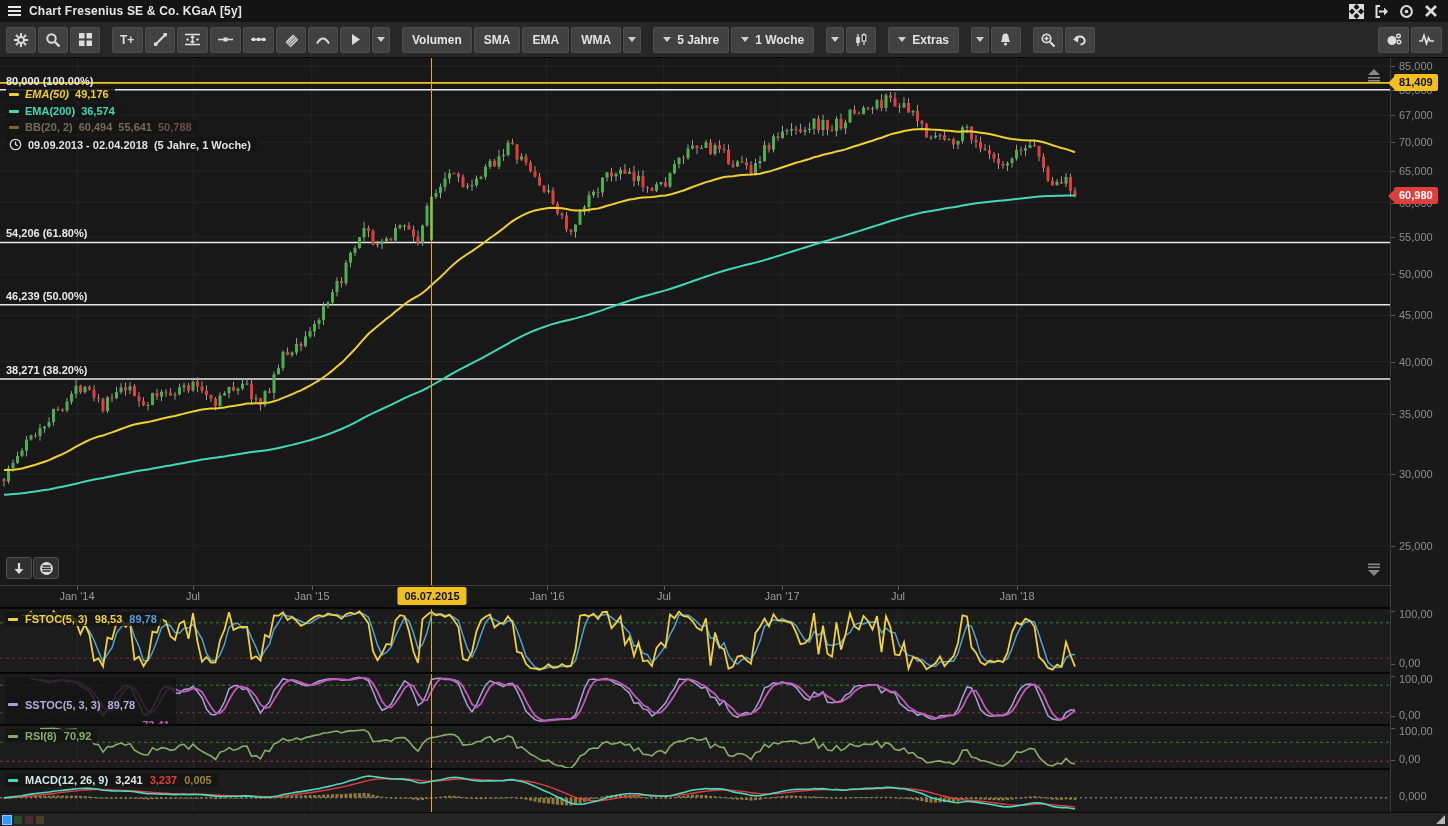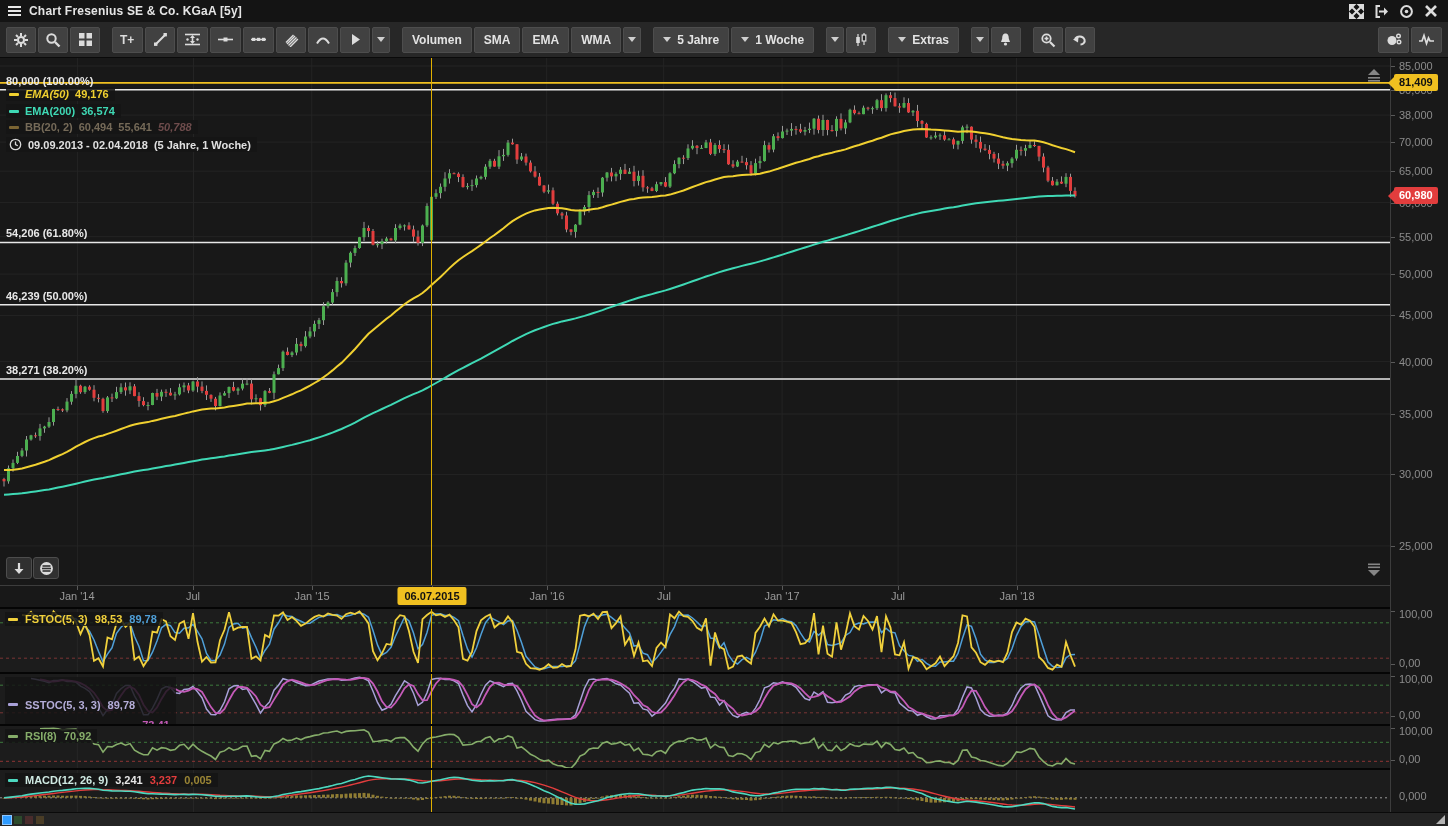--- a/index.html
+++ b/index.html
@@ -856,21 +856,21 @@
     <div class="lgd" style="top:46px;">
       <span class="chip" style="background:#3fd9b5;"></span>
       <span style="color:#3fd9b5;">EMA(200)</span>
       <span style="color:#3fd9b5;">36,574</span>
     </div>
     <div class="lgd" style="top:62px;">
       <span class="chip" style="background:#7a6433;"></span>
       <span style="color:#756a58;">BB(20, 2)</span>
       <span style="color:#756a58;">60,494</span>
       <span style="color:#756a58;">55,641</span>
-      <span style="color:#6e4c4c;font-style:italic;">50,788</span>
+      <span style="color:#6e4c4c;">50,788</span>
     </div>
     <div class="lgd" style="top:79px;font-weight:700;">
       <span style="display:inline-flex;">
         <svg width="13" height="13" viewBox="0 0 13 13">
             <circle cx="6.5" cy="6.5" r="5.2" stroke="#d8d8d8" stroke-width="1.3" fill="none"></circle>
         <polyline points="6.5,3.5 6.5,6.5 8.8,7.8" stroke="#d8d8d8" stroke-width="1.3" fill="none"></polyline>
           </svg>
       </span>
       <span style="color:#e0e0e0;">09.09.2013 - 02.04.2018</span>
       <span style="color:#e0e0e0;">(5 Jahre, 1 Woche)</span>
@@ -924,21 +924,21 @@
       <span class="ylab" style="top:210px">50,000</span>
       <span class="ytick" style="top:179px"></span>
       <span class="ylab" style="top:173px">55,000</span>
       <span class="ytick" style="top:145px"></span>
       <span class="ylab" style="top:139px">60,000</span>
       <span class="ytick" style="top:113px"></span>
       <span class="ylab" style="top:107px">65,000</span>
       <span class="ytick" style="top:84px"></span>
       <span class="ylab" style="top:78px">70,000</span>
       <span class="ytick" style="top:57px"></span>
-      <span class="ylab" style="top:51px">38,000</span>
+      <span class="ylab" style="top:51px">67,000</span>
       <span class="ytick" style="top:32px"></span>
       <span class="ylab" style="top:26px">80,000</span>
       <span class="ytick" style="top:8px"></span>
       <span class="ylab" style="top:2px">85,000</span>
       <span class="badge yellow" style="top:16px">81,409</span>
       <span class="badge red" style="top:129px">60,980</span>
       <span class="ytick" style="top:553px"></span>
       <span class="ylab" style="top:550px">100,00</span>
       <span class="ytick" style="top:606px"></span>
       <span class="ylab" style="top:599px">0,00</span>

